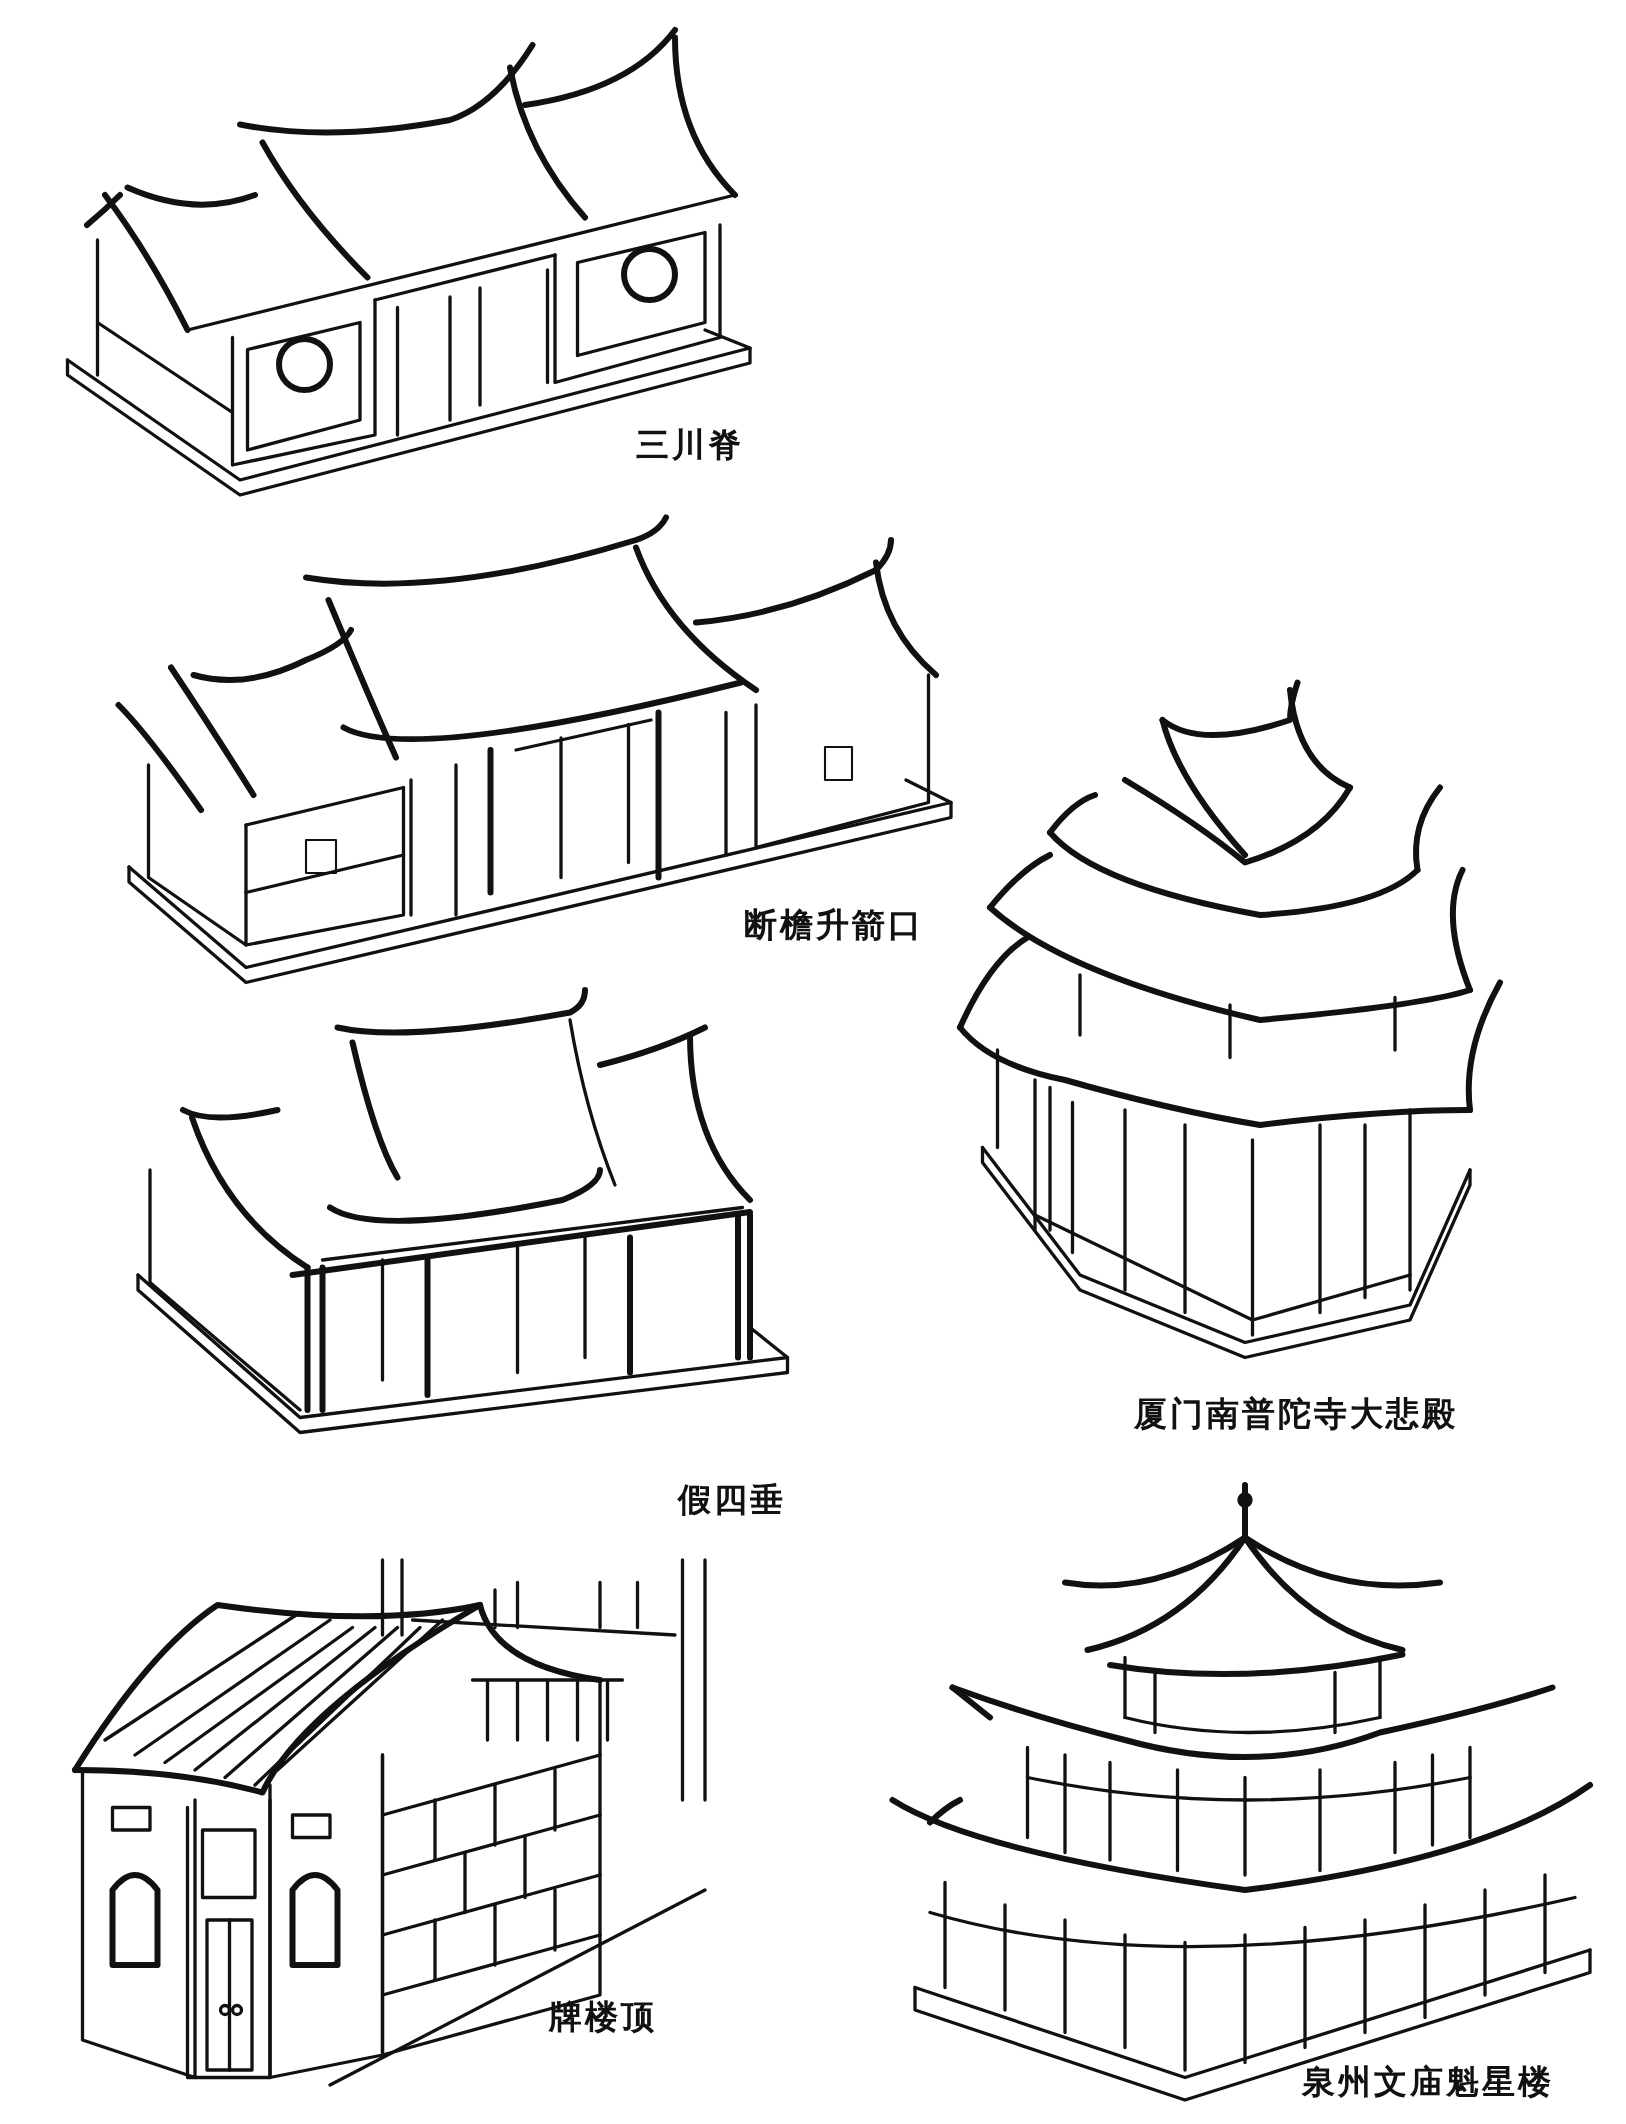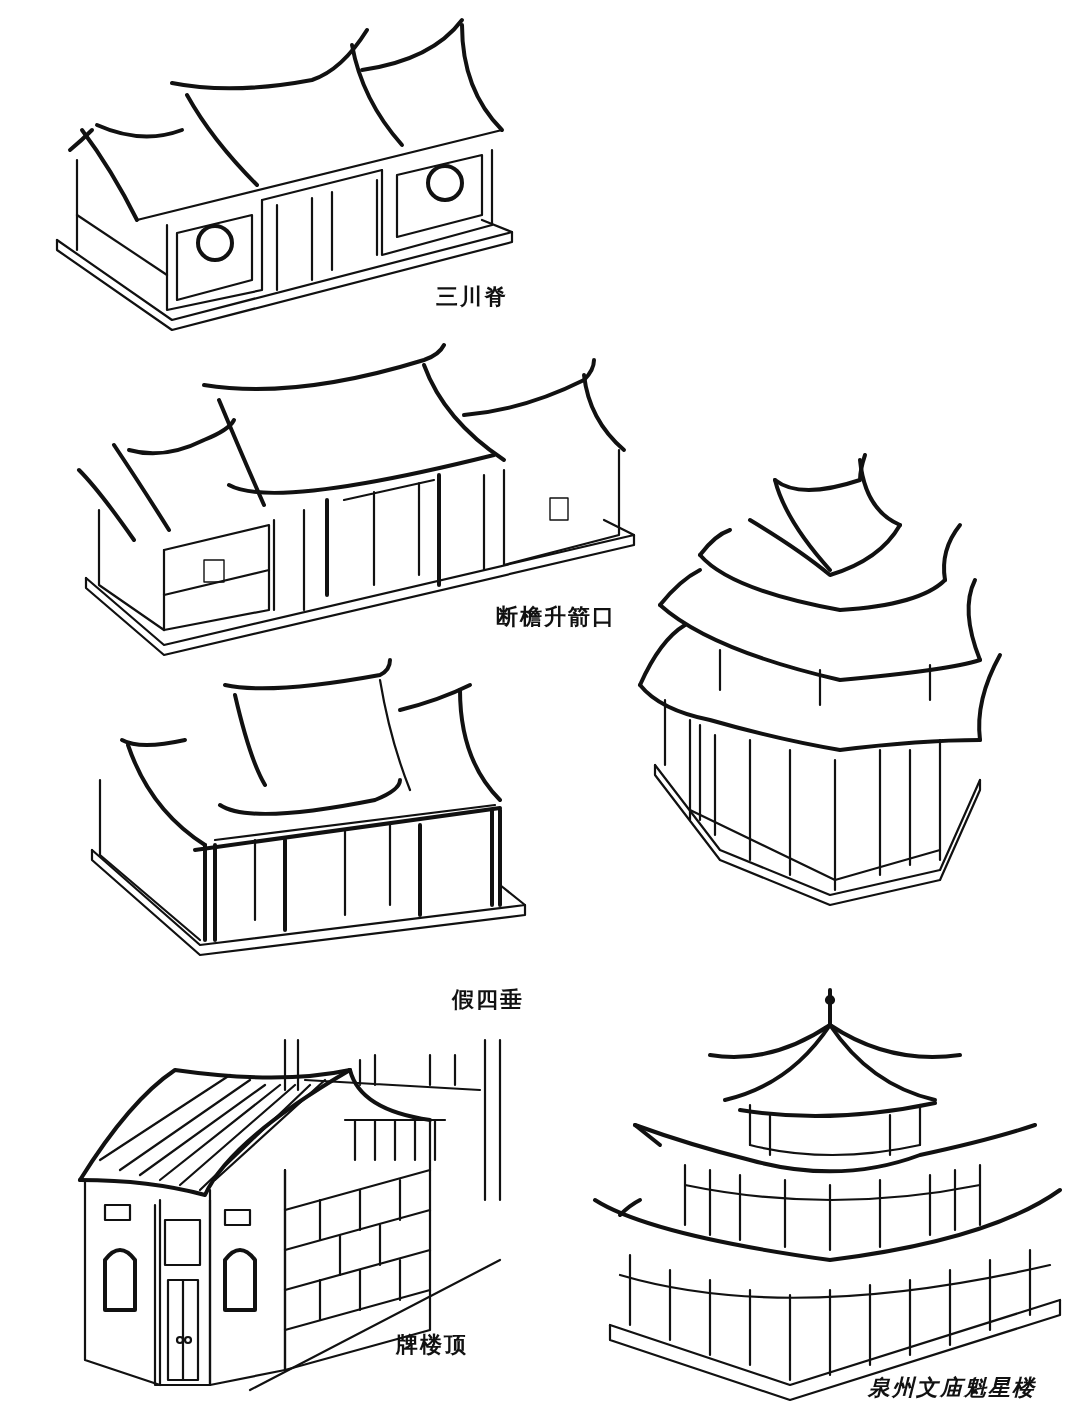--- a/index.html
+++ b/index.html
@@ -10,21 +10,21 @@
   .fig svg * { fill:none; stroke:#111; stroke-width:2.2; stroke-linejoin:round; stroke-linecap:round; }
   .fig svg .thick { stroke-width:4; }
   .fig svg .thin { stroke-width:1.4; }
   .fig svg .fillw { fill:#fff; }
   .fig svg .dark { fill:#111; }
   .label { position:absolute; font-size:22px; font-weight:bold; color:#111; letter-spacing:2px; white-space:nowrap; }
 </style>
 </head>
 <body>
 
-<div class="fig" style="left:12px;top:0;width:560px;height:340px;">
+<div class="fig" style="left:0;top:0;width:560px;height:340px;">
   <svg width="560" height="340">
 
     <path d="M45 240 L160 320 L500 232 L470 220"></path>
     <path d="M45 240 L45 250 L160 330 L500 242 L500 232"></path>
 
     <path d="M65 160 L65 250"></path>
     <path d="M65 215 L155 275"></path>
 
     <path d="M155 225 L155 310 L250 290 L250 200"></path>
     <path d="M250 200 L370 170"></path>
@@ -131,23 +131,24 @@
 
     <path class="thick" d="M80 105 Q110 140 220 160 Q300 155 325 130"></path>
     <path class="thick" d="M80 105 Q95 85 110 80"></path>
     <path class="thick" d="M325 130 Q320 100 340 75"></path>
 
     <path class="thick" d="M130 70 Q180 100 210 125 Q260 110 280 75"></path>
     <path class="thick" d="M155 30 Q165 70 210 120"></path>
     <path class="thick" d="M155 30 Q180 50 240 30 Q240 20 245 5"></path>
     <path class="thick" d="M240 10 Q245 60 280 75"></path>
   </svg>
-</div>
-
-<div class="fig" style="left:0;top:1030px;width:500px;height:380px;margin-left:30px;">
+  <div class="label" style="left:136px;top:478px;">厦门南普陀寺大悲殿</div>
+</div>
+
+<div class="fig" style="left:0;top:1030px;width:500px;height:380px;">
   <svg width="500" height="380">
 
     <path d="M255 10 L255 60 M268 10 L268 60 M470 10 L470 170 M455 10 L455 170"></path>
     <path d="M275 50 L450 60 M330 30 L330 55 M345 25 L345 55 M400 25 L400 55 M425 25 L425 55"></path>
     <path d="M315 90 L415 90 M325 90 L325 130 M345 90 L345 130 M365 90 L365 130 M385 90 L385 130 M405 90 L405 130"></path>
 
     <path d="M220 360 L470 230"></path>
 
     <path d="M55 150 L55 330 L130 355 L130 170"></path>
     <path d="M180 160 L180 355 L255 340 L255 140"></path>
@@ -195,14 +196,14 @@
 
     <path class="thick" d="M5 215 Q60 250 240 275 Q400 255 470 205"></path>
     <path class="thick" d="M30 230 Q40 220 50 215"></path>
 
     <path d="M20 340 L200 400 L470 315"></path>
     <path d="M20 340 L20 355 L200 415 L470 330 L470 315"></path>
     <path d="M40 270 L40 340 M80 285 L80 355 M120 295 L120 370 M160 305 L160 380 M200 310 L200 395"></path>
     <path d="M240 305 L240 390 M280 300 L280 380 M320 295 L320 370 M360 285 L360 360 M400 275 L400 345 M440 265 L440 330"></path>
     <path d="M30 290 Q200 340 460 280"></path>
   </svg>
-  <div class="label" style="left:278px;top:388px;font-style:italic;">泉州文庙魁星楼</div>
+  <div class="label" style="left:278px;top:388px;">泉州文庙魁星楼</div>
 </div>
 
 </body></html>

